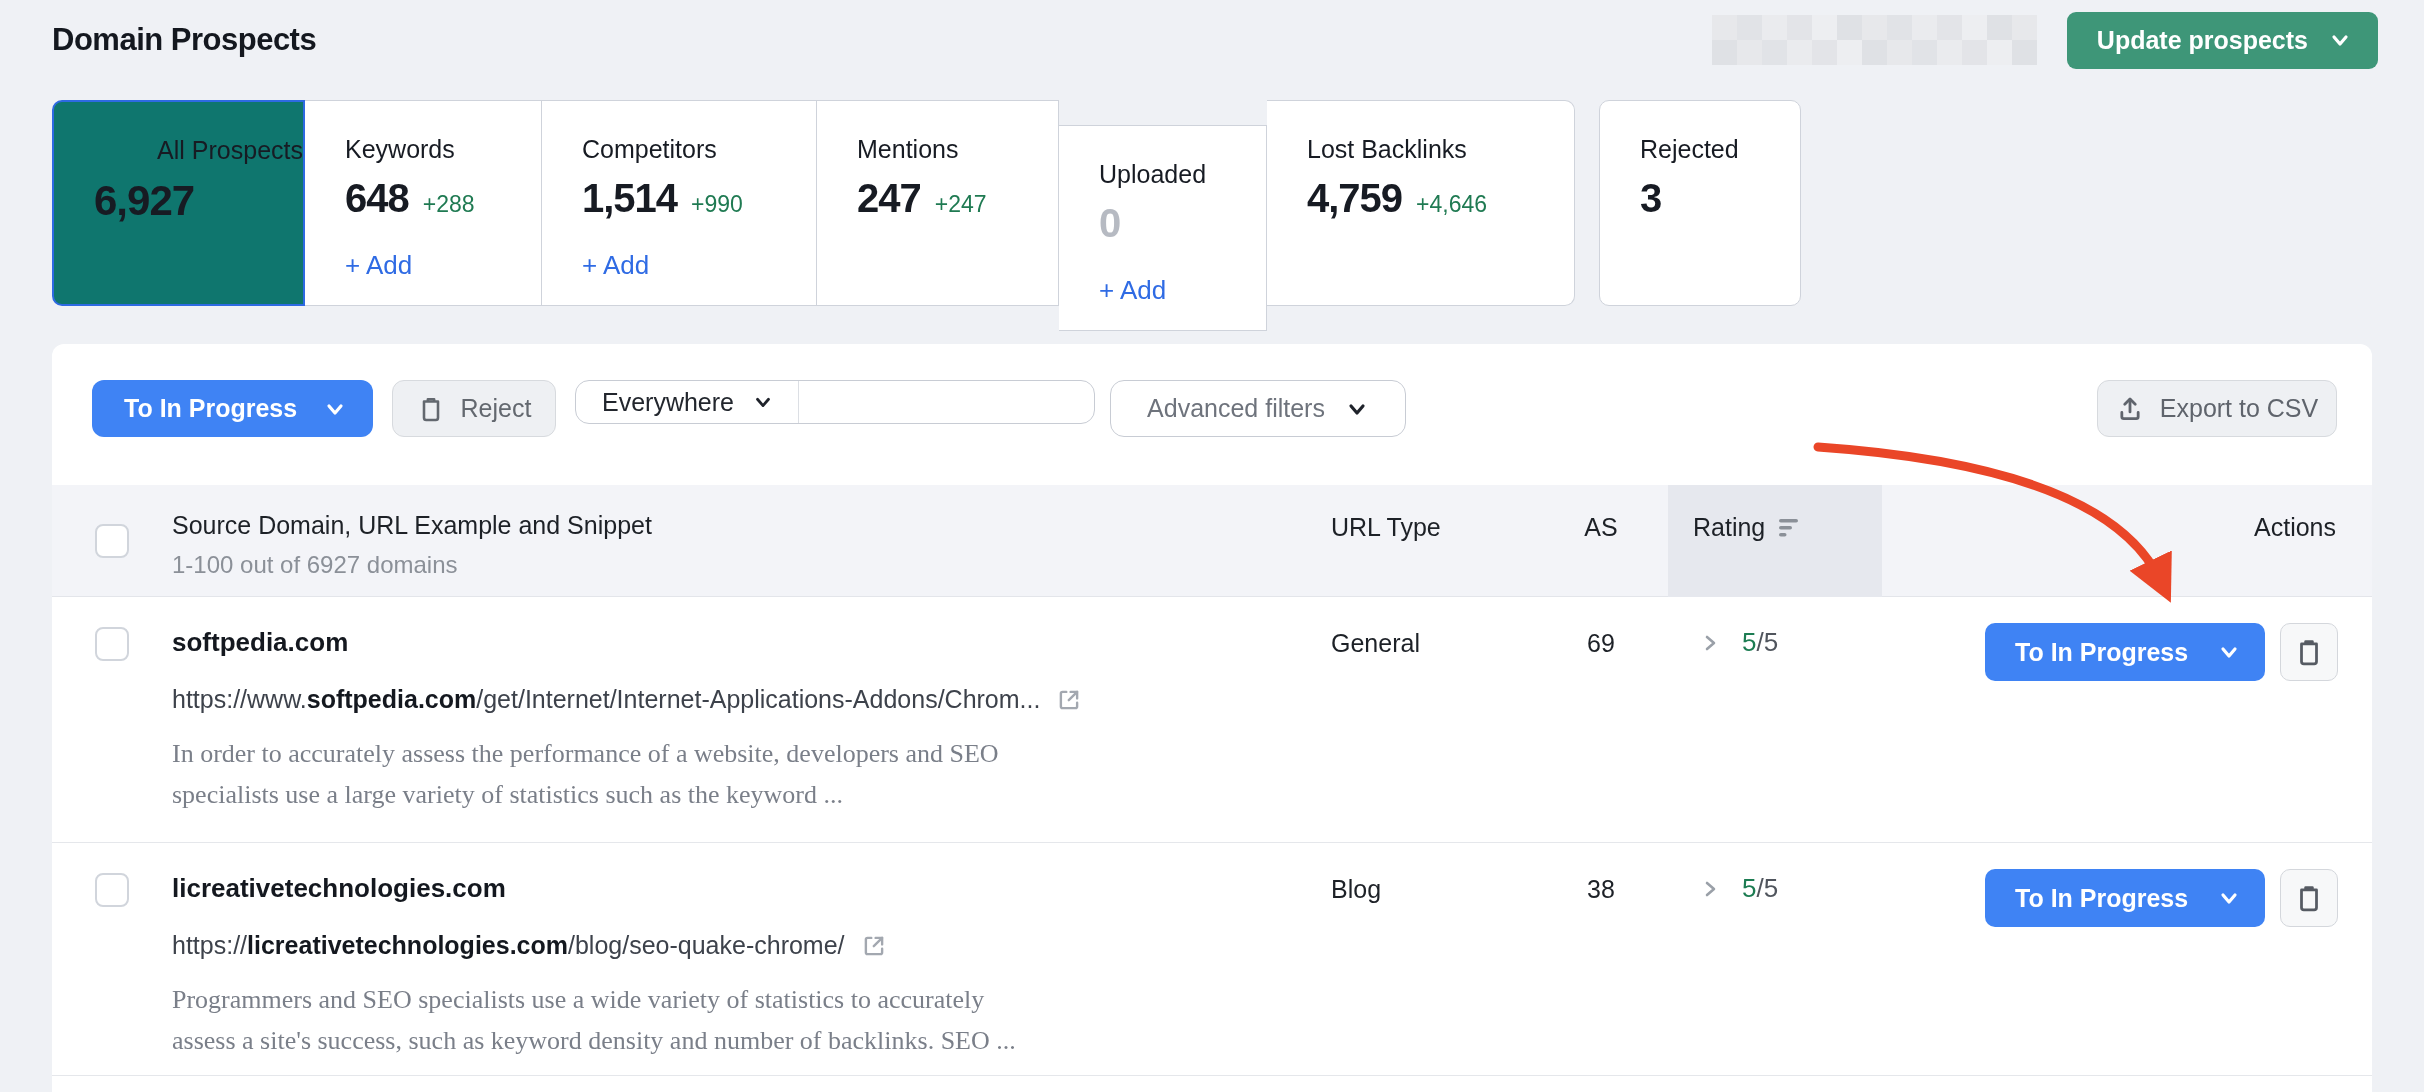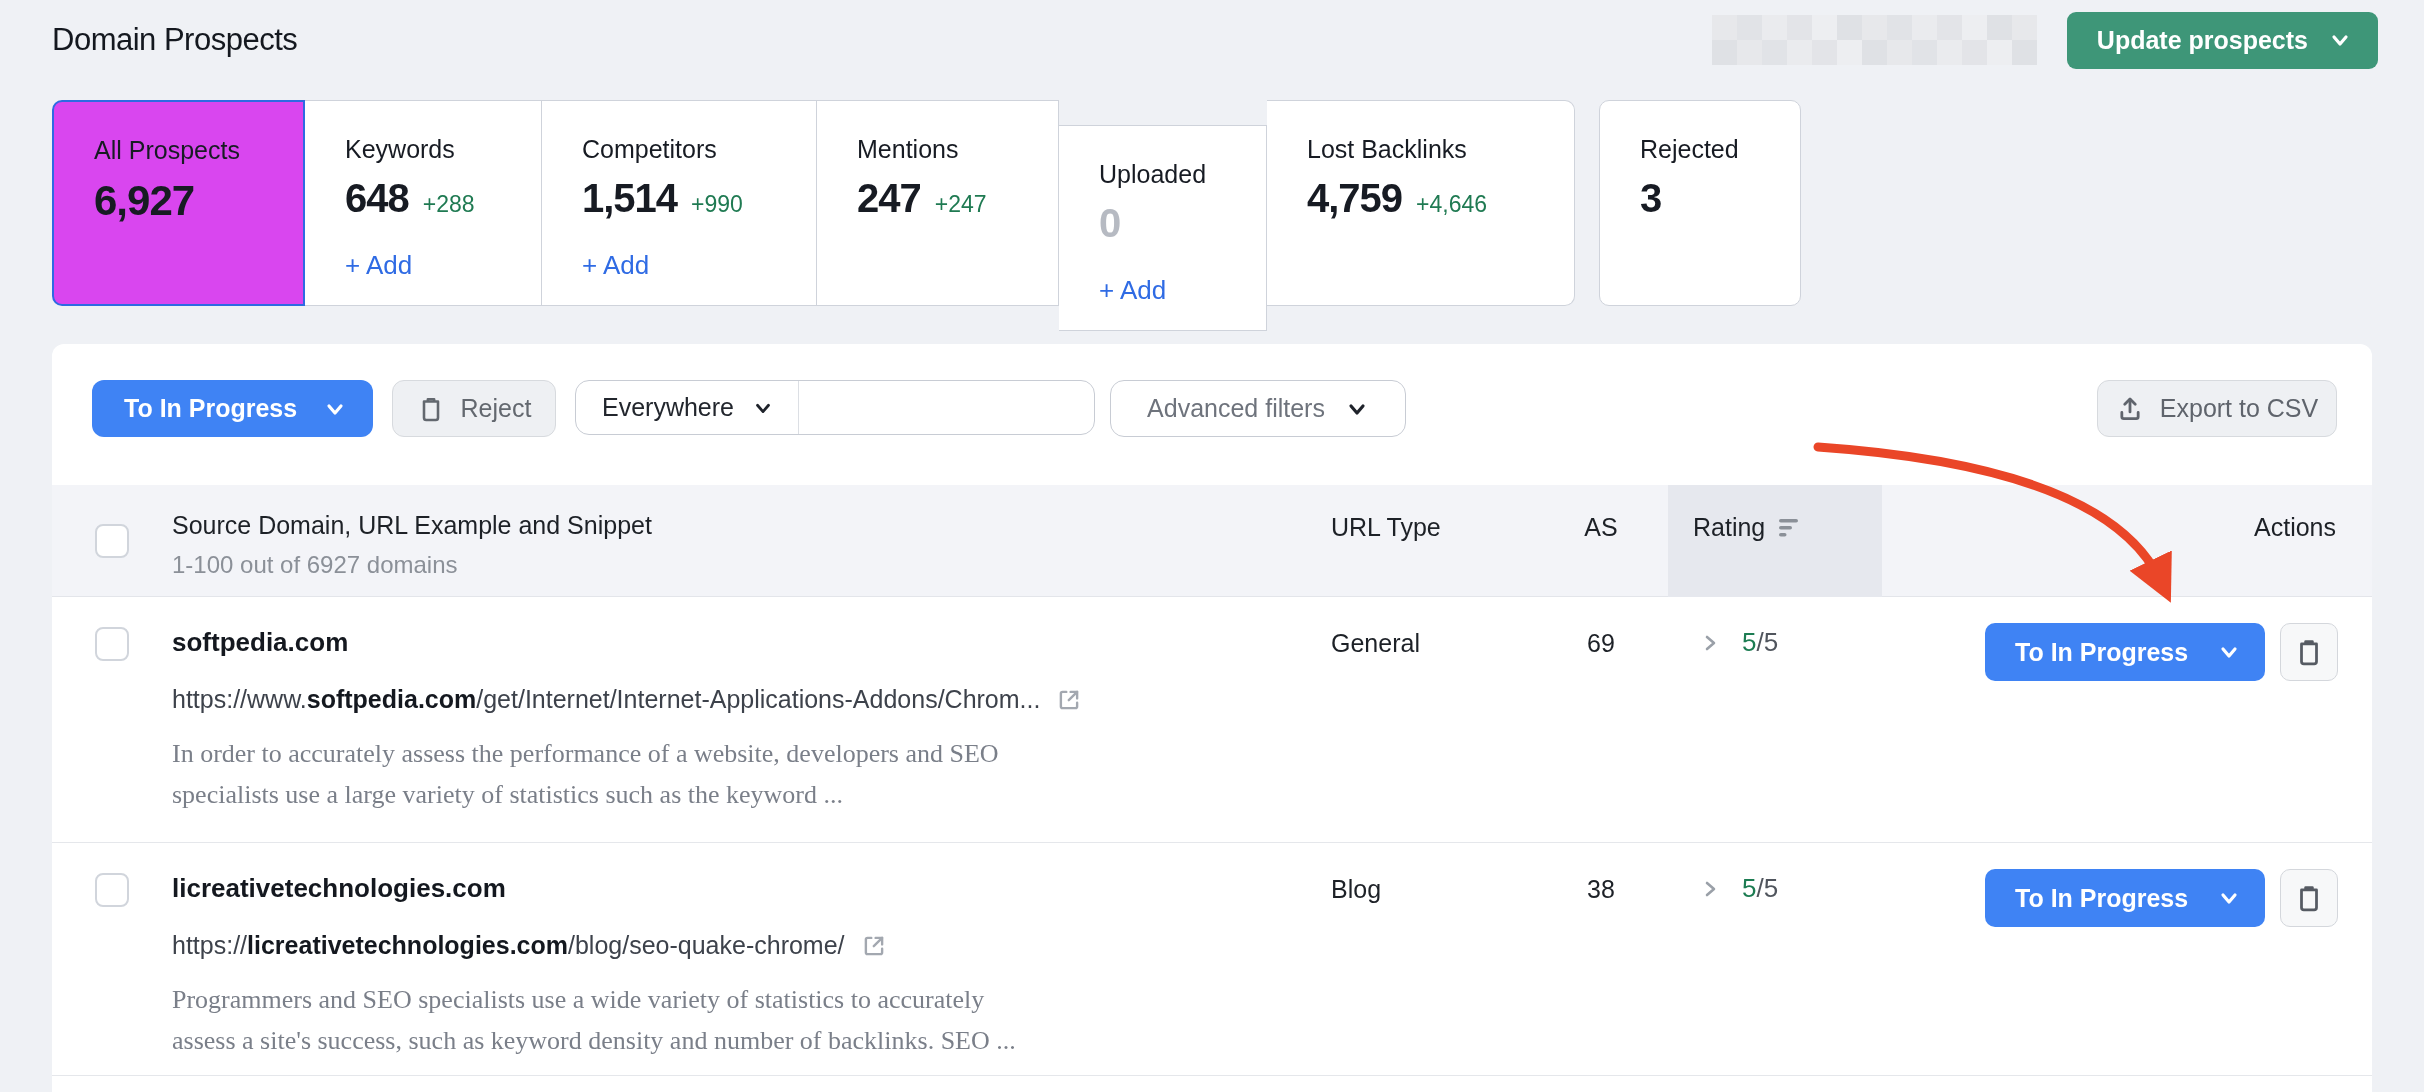--- a/index.html
+++ b/index.html
@@ -2,48 +2,48 @@
 <html><head>
 <meta charset="utf-8">
 <style>
   * { box-sizing: border-box; }
   html,body { margin:0; padding:0; }
   body { font-family:"Liberation Sans", sans-serif; }
   .page { position:relative; width:2424px; height:1092px; background:#eff1f5; overflow:hidden; color:#1a1e28; }
 
   
   .topbar { position:absolute; left:52px; right:46px; top:0; height:80px; display:flex; align-items:center; justify-content:space-between; }
-  .page-title { margin:0; font-size:31px; font-weight:400; color:#14181f; letter-spacing:-0.5px;text-align:right; }
+  .page-title { margin:0; font-size:31px; font-weight:700; color:#14181f; letter-spacing:-0.5px;text-align:right; }
   .top-right { display:flex; align-items:center; gap:30px; }
   .redacted { display:grid; grid-template-columns:repeat(13,1fr); grid-auto-rows:1fr; width:325px; height:50px; overflow:hidden; }
   .btn-green { height:57px; padding:0 26px 0 30px; background:#3e9678; color:#fff; font-size:25px; font-weight:700; border:none; border-radius:9px; display:flex; align-items:center; gap:20px; cursor:pointer; font-family:inherit; }
 
   
   .cards-row { position:absolute; left:52px; top:100px; display:flex; align-items:flex-start; }
   .card-group { display:flex; }
   .card { position:relative; height:206px; background:#fff; border:1px solid #cfd3db; border-left:none; padding:34px 0 0 40px; cursor:pointer; }
   .card.last { border-radius:0 10px 10px 0; }
-  .card.selected { background:#d946ef; border:2px solid #2e6ae2; border-radius:10px 0 0 10px; z-index:2; }
+  .card.selected { background:#0f766e; border:2px solid #2e6ae2; border-radius:10px 0 0 10px; z-index:2;text-align:right; }
   .w0{width:253px;} .w1{width:237px;} .w2{width:275px;} .w3{width:242px;} .w4{width:208px;margin-top:25px;} .w5{width:308px;}
   .card-label { font-size:25px; color:#171b23; }
   .card-count-row { margin-top:12px; display:flex; align-items:baseline; gap:14px; }
   .card-count { font-size:40px; font-weight:700; color:#171b23; letter-spacing:-1px; }
   .card.selected .card-count { font-size:42px; }
   .card-count.muted { color:#b6bac2; }
   .card-delta { font-size:23px; color:#1f7a52; }
   .card-add { position:absolute; left:40px; bottom:24px; font-size:26px; color:#2f6be4; cursor:pointer; }
   .card-separate { margin-left:24px; width:202px; border:1px solid #cfd3db; border-radius:10px; }
 
   
   .panel { position:absolute; left:52px; top:344px; width:2320px; height:748px; background:#fff; border-radius:12px 12px 0 0; }
 
   
   .btn-bulk { position:absolute; left:40px; top:36px; width:281px; height:57px; background:#3f83f4; color:#fff; border:none; border-radius:12px; font-size:25px; font-weight:700; display:flex; align-items:center; justify-content:space-between; padding:0 26px 0 32px; cursor:pointer; font-family:inherit; }
   .btn-reject { position:absolute; left:340px; top:36px; width:164px; height:57px; background:#eef0f3; border:1px solid #d7dade; border-radius:12px; color:#63686f; font-size:25px; display:flex; align-items:center; justify-content:center; gap:16px; cursor:pointer; font-family:inherit; }
-  .scope-search { position:absolute; left:523px; top:36px; width:520px; height:55px; background:#fff; border:1px solid #c8ccd4; border-radius:14px; display:flex; align-items:stretch; }
+  .scope-search { position:absolute; left:523px; top:36px; width:520px; height:44px; background:#fff; border:1px solid #c8ccd4; border-radius:14px; display:flex; align-items:stretch; }
   .scope { display:flex; align-items:center; gap:18px; padding:0 24px 0 26px; border-right:1px solid #dcdfe4; font-size:25px; color:#22262d; cursor:pointer; }
   .scope svg { color:#1f232b; }
   .searchbox { flex:1; display:flex; align-items:center; gap:16px; padding:0 20px; color:#8d929b; }
   .searchbox input { border:none; outline:none; background:transparent; font-size:25px; color:#22262d; width:100%; font-family:inherit; }
   .searchbox input::placeholder { color:#9aa0a9; }
   .btn-advanced { position:absolute; left:1058px; top:36px; width:296px; height:57px; background:#fff; border:1px solid #c8ccd4; border-radius:14px; color:#6e737c; font-size:25px; display:flex; align-items:center; justify-content:center; gap:20px; cursor:pointer; font-family:inherit; }
   .btn-advanced svg { color:#1f232b; }
   .btn-export { position:absolute; right:35px; top:36px; width:240px; height:57px; background:#eef0f3; border:1px solid #d7dade; border-radius:12px; color:#5f646c; font-size:25px; display:flex; align-items:center; justify-content:center; gap:16px; cursor:pointer; font-family:inherit; }
 
   

